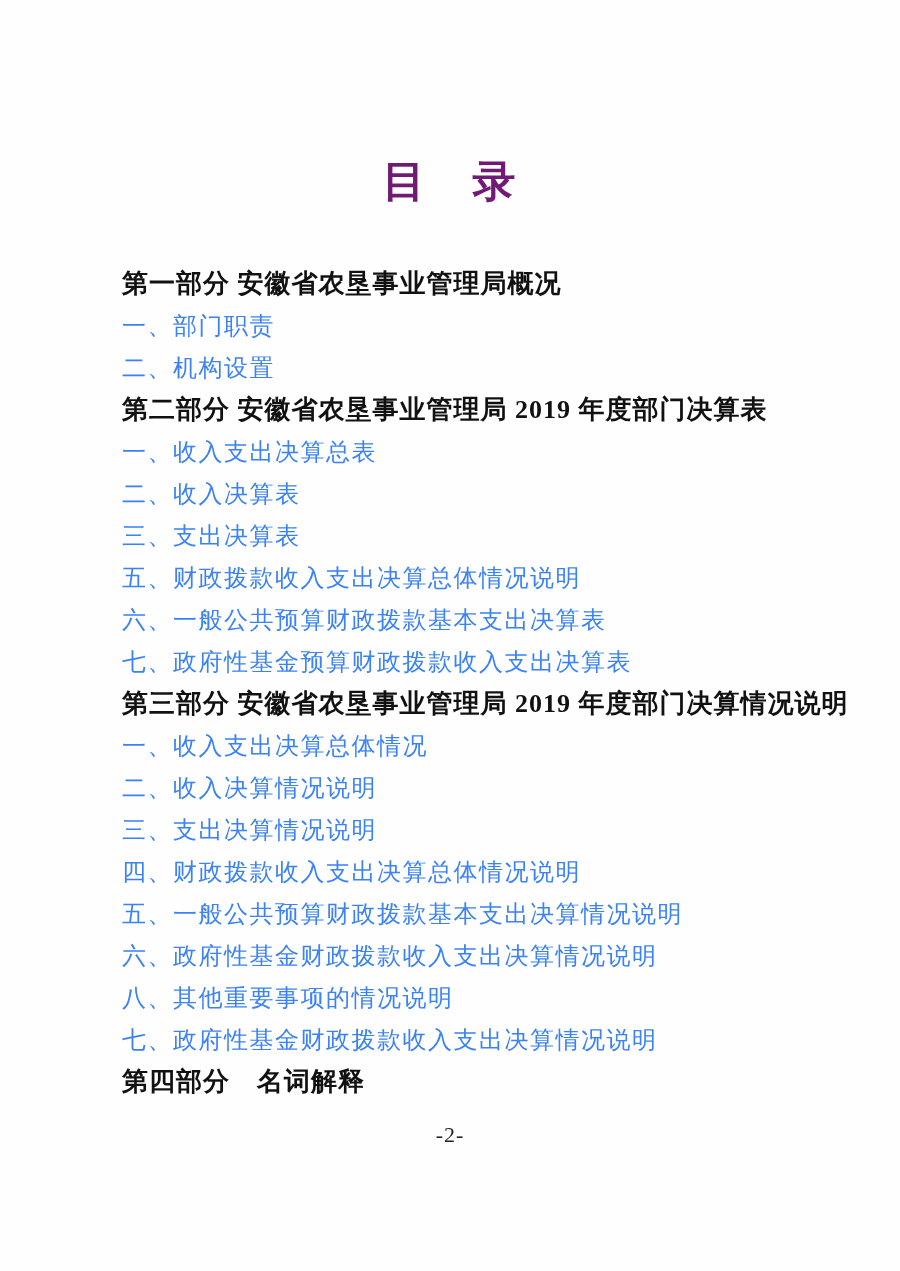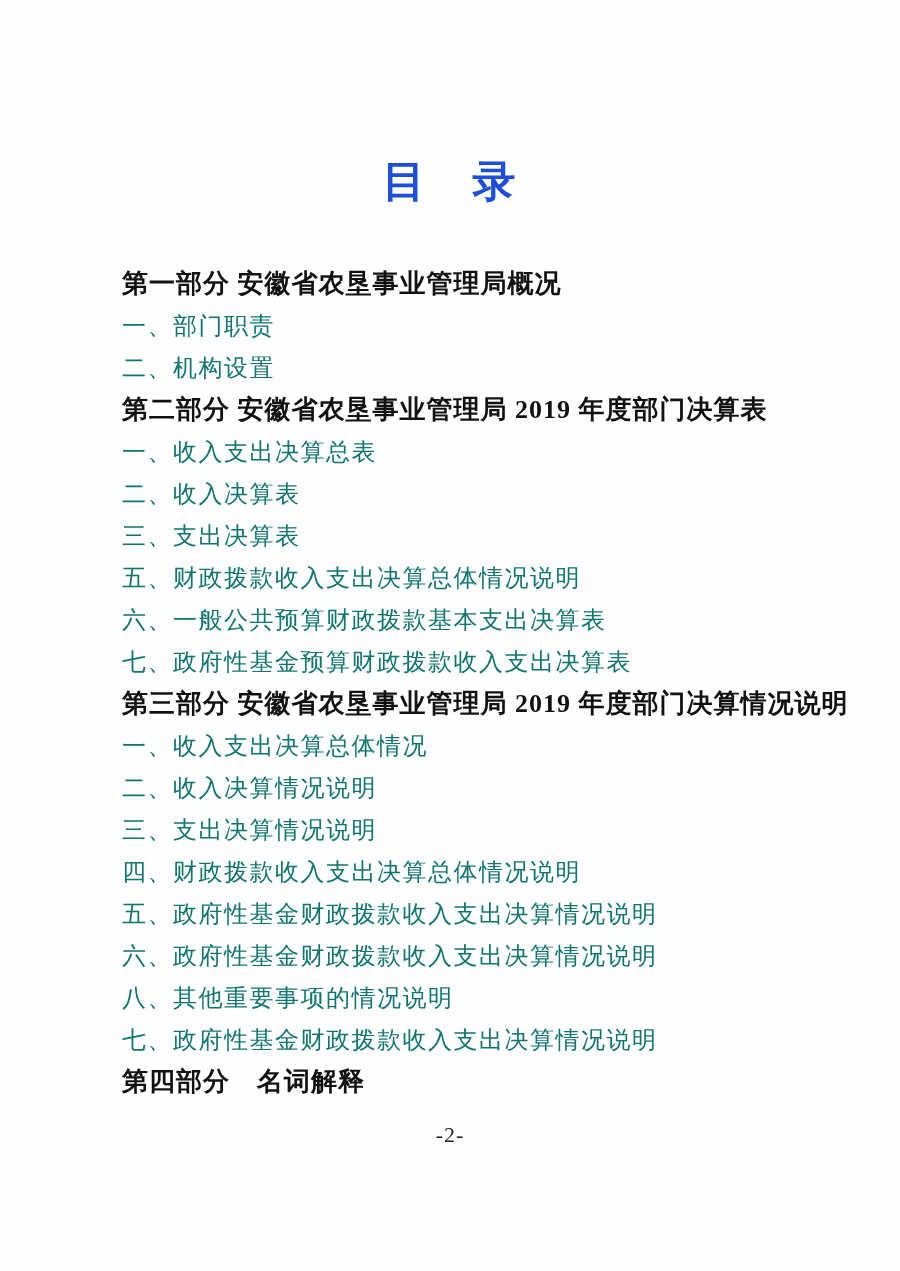--- a/index.html
+++ b/index.html
@@ -18,21 +18,21 @@
     color: #1a1a1a;
   }
   .doc-title {
     margin: 0;
     padding-top: 158px;
     text-align: center;
     font-size: 43px;
     font-weight: 700;
     letter-spacing: 2px;
     line-height: 1.1;
-    color: #1d4ed8;
+    color: #701a75;
   }
   .toc {
     margin-top: 58px;
     padding-left: 122px;
     padding-right: 90px;
   }
   .toc-section-heading {
     font-size: 26px;
     font-weight: 700;
     letter-spacing: 1px;
@@ -41,21 +41,21 @@
     white-space: nowrap;
     color: #111;
   }
   .toc-item {
     font-size: 24px;
     font-weight: 400;
     letter-spacing: 1.5px;
     line-height: 42px;
     height: 42px;
     white-space: nowrap;
-    color: #0f766e;
+    color: #3b82f6;
   }
   .page-number {
     position: absolute;
     left: 0;
     right: 0;
     top: 1122px;
     text-align: center;
     font-size: 22px;
     letter-spacing: 1px;
     color: #222;
@@ -89,21 +89,21 @@
         </div>
   </div>
 
   <div class="toc-section">
     <div class="toc-section-heading">第三部分 安徽省农垦事业管理局 2019 年度部门决算情况说明</div>
     <div class="toc-section-items">
           <div class="toc-item">一、收入支出决算总体情况</div>
           <div class="toc-item">二、收入决算情况说明</div>
           <div class="toc-item">三、支出决算情况说明</div>
           <div class="toc-item">四、财政拨款收入支出决算总体情况说明</div>
-          <div class="toc-item">五、政府性基金财政拨款收入支出决算情况说明</div>
+          <div class="toc-item">五、一般公共预算财政拨款基本支出决算情况说明</div>
           <div class="toc-item">六、政府性基金财政拨款收入支出决算情况说明</div>
           <div class="toc-item">八、其他重要事项的情况说明</div>
           <div class="toc-item">七、政府性基金财政拨款收入支出决算情况说明</div>
         </div>
   </div>
 
   <div class="toc-section">
     <div class="toc-section-heading">第四部分　名词解释</div>
     <div class="toc-section-items"></div>
   </div>

